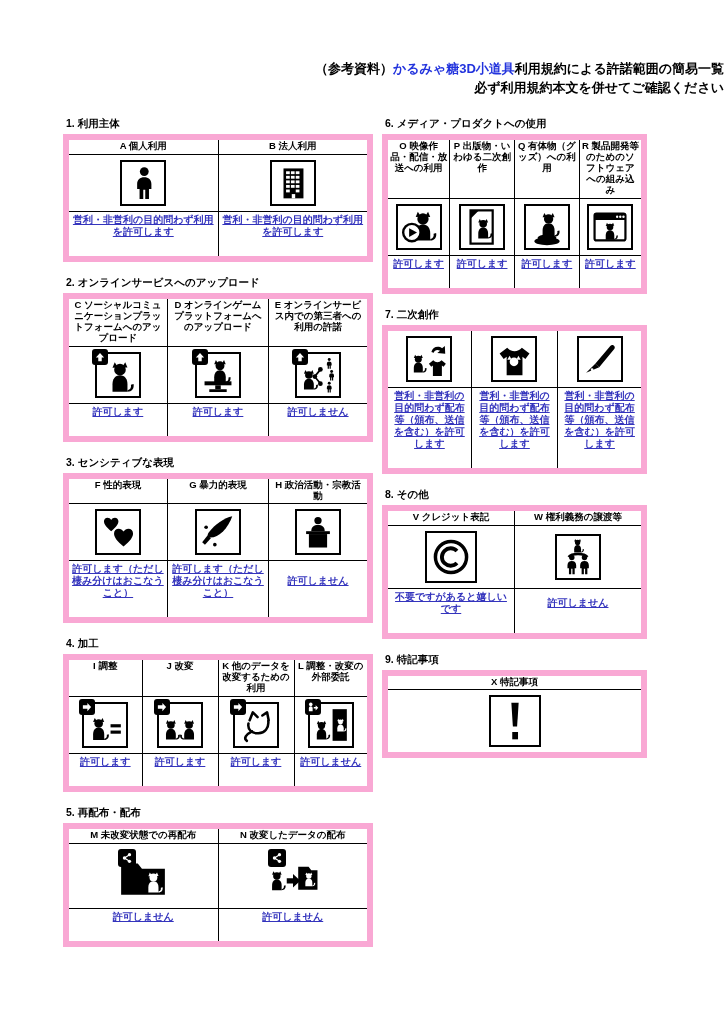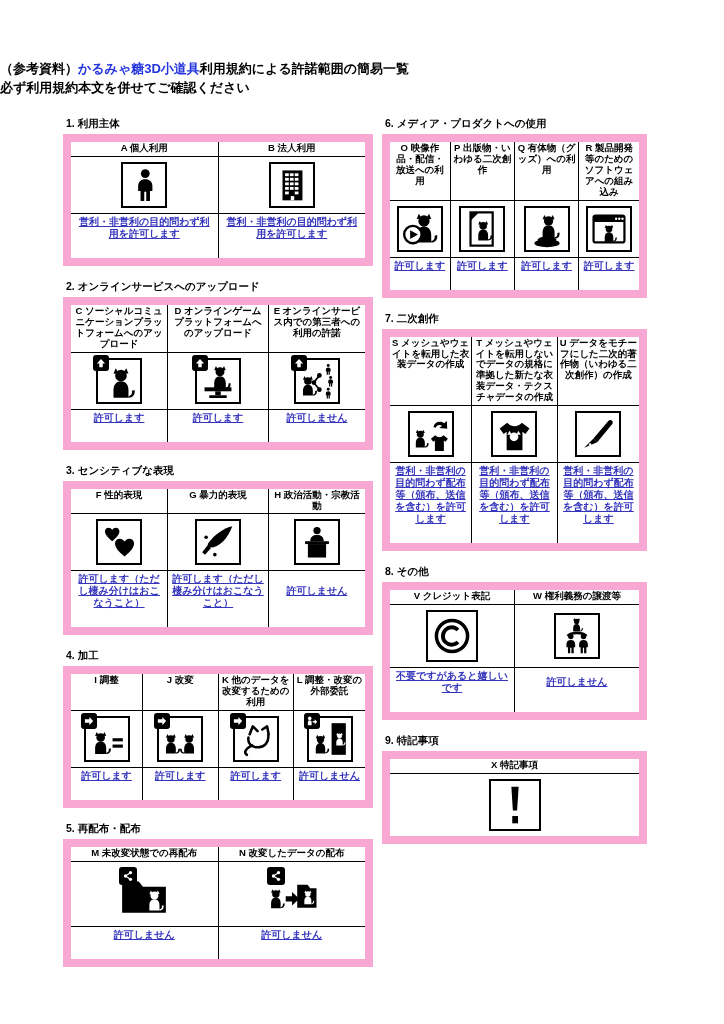--- a/index.html
+++ b/index.html
@@ -1,29 +1,29 @@
 <!DOCTYPE html>
 <html><head>
 <meta charset="utf-8">
 <style>
   html,body{margin:0;padding:0;}
   body{
     width:724px;height:1024px;position:relative;background:#ffffff;
     font-family:"Liberation Sans","DejaVu Sans",sans-serif;color:#000;
     overflow:hidden;
   }
-  .page-title{position:absolute;top:60px;left:0;width:724px;text-align:left;
+  .page-title{position:absolute;top:60px;left:0;width:724px;text-align:right;
     font-size:13px;font-weight:bold;line-height:1.45;}
   .brand{color:#2233dd;}
   .col{position:absolute;top:117px;}
   .col-left{left:63px;width:310px;}
   .col-right{left:382px;width:265px;}
   .section{margin-bottom:14px;}
   .sec-heading{font-size:10.5px;font-weight:bold;margin:0 0 3px 3px;}
-  table.grid{width:100%;border-collapse:collapse;table-layout:fixed;border:8px solid #f9a8d4;}
+  table.grid{width:100%;border-collapse:collapse;table-layout:fixed;border:6px solid #f9a8d4;}
   .grid td{border:1.5px solid #000;text-align:center;vertical-align:middle;}
   td.hdr{font-size:9.5px;font-weight:bold;line-height:1.15;padding:1px 2px 2px;vertical-align:top;}
   td.iconcell{padding:5px 2px;}
   td.statuscell{font-size:10px;font-weight:bold;line-height:1.2;padding:2px 3px 18px;}
   .status{color:#3434bd;text-decoration:underline;text-underline-offset:1px;}
   .icon-box{position:relative;display:inline-flex;align-items:center;justify-content:center;
     width:46px;height:46px;border:2.5px solid #000;background:#fff;box-sizing:border-box;}
   .icon-box.big{width:52px;height:52px;}
   .icon-box.noborder{border:none;width:50px;height:50px;}
   svg.glyph{width:38px;height:38px;display:block;fill:#000;}
@@ -444,25 +444,20 @@
       </tr>
     </tbody>
       </table>
   </div>
 
   <div class="section">
     <div class="sec-heading">7. 二次創作</div>
     <table class="grid">
         <tbody>
       <tr>
-        <td class="hdr">S メッシュやウェイトを転用した衣装データの作成</td>
-        <td class="hdr">T メッシュやウェイトを転用しないでデータの規格に準拠した新たな衣装データ・テクスチャデータの作成</td>
-        <td class="hdr">U データをモチーフにした二次的著作物（いわゆる二次創作）の作成</td>
-      </tr>
-      <tr>
         <td class="iconcell">
           <span class="icon-box">
             <svg class="glyph" viewBox="0 0 48 48">
               <use href="#sym-cat" transform="translate(0,17) scale(1.05)"></use>
               <path d="M27 15 C28.5 9 35.5 6.5 40.5 10.5 L44 7.5 L44.5 17.5 L34.5 16.5 L38 13.5 C34.5 11.5 31 12.5 30 16 Z"></path>
               <use href="#sym-shirt" transform="translate(22,23) scale(1.05)"></use>
             </svg>
           </span>
         </td>
         <td class="iconcell">

